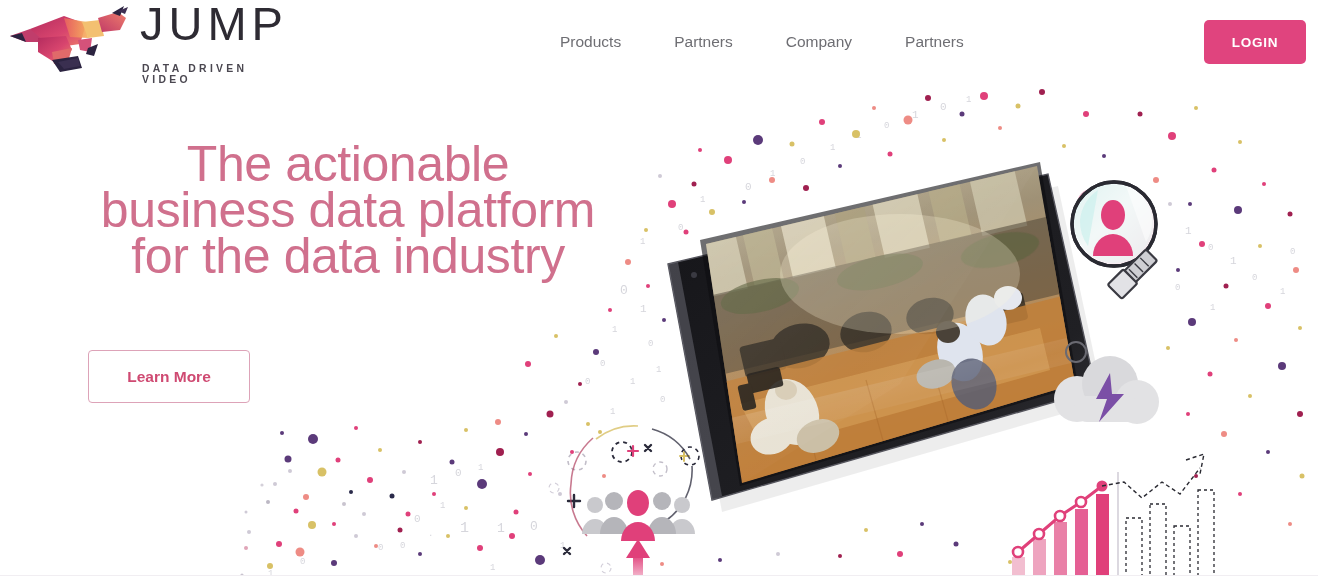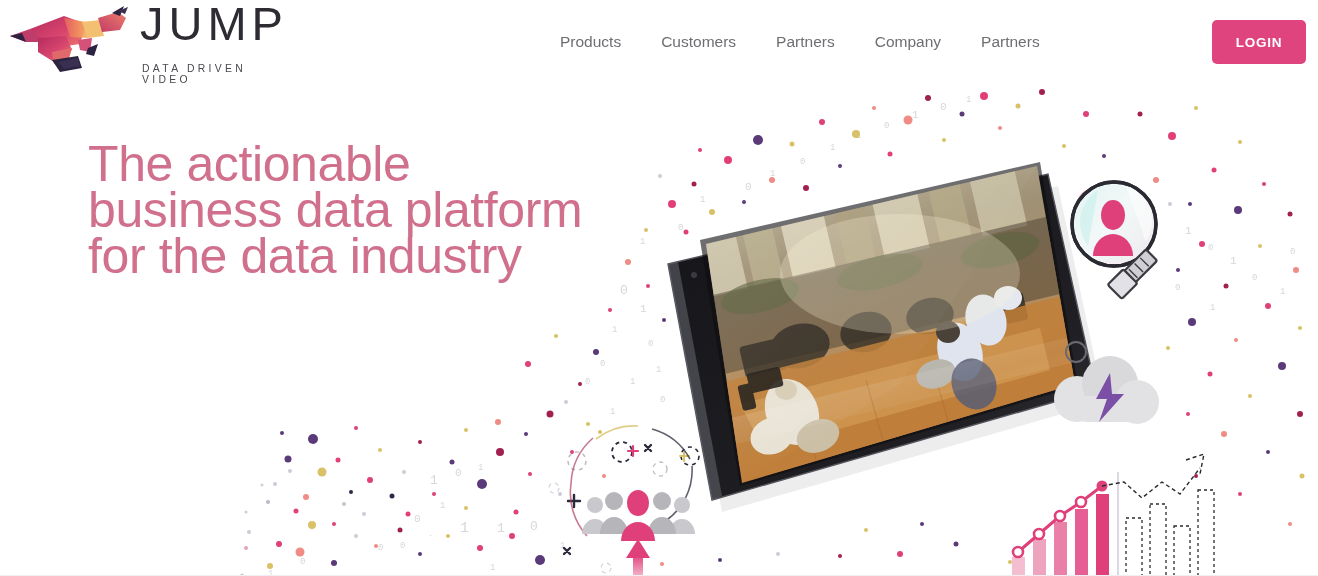--- a/index.html
+++ b/index.html
@@ -44,47 +44,47 @@
     letter-spacing: 5px;
     color: #2e2b33;
     font-weight: 300;
     line-height: 0.98;
     font-family: Liberation Sans, sans-serif;
   }
   .logo-tag {
     font-size: 10.4px;
     letter-spacing: 3.3px;
     color: #4a4750;
-    font-weight: 400;
+    font-weight: 700;
     margin-top: 16px;
     padding-left: 2px;
   }
 
   .nav {
     position: absolute;
     left: 540px; top: 0;
     height: 84px;
     display: flex;
     align-items: center;
-    gap: 0px;
+    gap: 13px;
   }
   .nav-item {
     font-size: 15.5px;
     color: #6e6e73;
     padding: 6px 20px;
     text-decoration: none;
     white-space: nowrap;
     cursor: pointer;
     font-weight: 400;
   }
 
   .login-btn {
     position: absolute;
     right: 12px; top: 20px;
-    width: 94px; height: 44px;
+    width: 102px; height: 44px;
     background: #e0447e;
     border: none;
     border-radius: 5px;
     color: #ffffff;
     font-size: 13.5px;
     font-weight: bold;
     letter-spacing: 0.8px;
     cursor: pointer;
     font-family: "Liberation Sans", sans-serif;
   }
@@ -101,20 +101,21 @@
   .headline {
     position: absolute;
     left: 88px; top: 57px;
     width: 520px;
     font-size: 50px;
     line-height: 46px;
     font-weight: 100;
     color: #d0708d;
     letter-spacing: -0.4px;
     font-family: "Liberation Sans", sans-serif;
+    text-align: center;
     -webkit-text-stroke: 0px;
   }
   .headline span { display: block; }
 
   .learn-btn {
     position: absolute;
     left: 88px; top: 266px;
     width: 162px; height: 53px;
     background: #ffffff;
     border: 1px solid #dda3b8;
@@ -191,21 +192,20 @@
         <path d="M50 58 L70 54 L72 62 L56 65 Z" fill="#3a2f50"></path>
       </svg>
       <div class="logo-text-block">
         <div class="logo-word">JUMP</div>
         <div class="logo-tag">DATA DRIVEN VIDEO</div>
       </div>
     </div>
 
     <nav class="nav">
       <a class="nav-item" href="#">Products</a>
-      <a class="nav-item" href="#">Customers</a>
       <a class="nav-item" href="#">Partners</a>
       <a class="nav-item" href="#">Company</a>
       <a class="nav-item" href="#">Partners</a>
     </nav>
 
     <button class="login-btn">LOGIN</button>
   </header>
 
   <section class="hero">
 
@@ -673,16 +673,17 @@
         </g>
       </svg>
     </div>
 
     <h1 class="headline">
       <span>The actionable</span>
       <span>business data platform</span>
       <span>for the data industry</span>
     </h1>
 
+    <button class="learn-btn">Learn More</button>
 
     <div class="bottom-rule"></div>
   </section>
 </div>
 
 </body></html>

